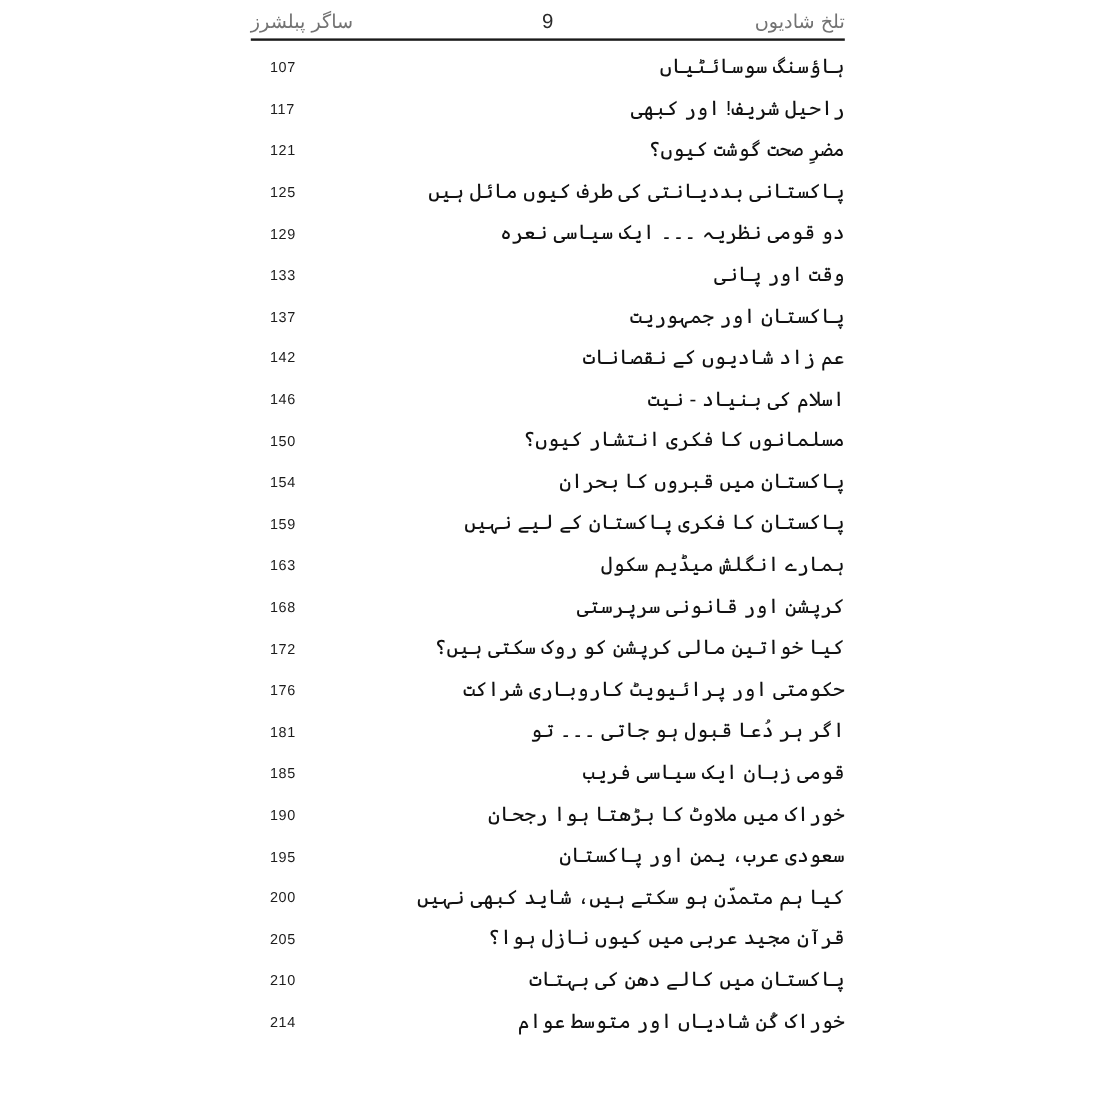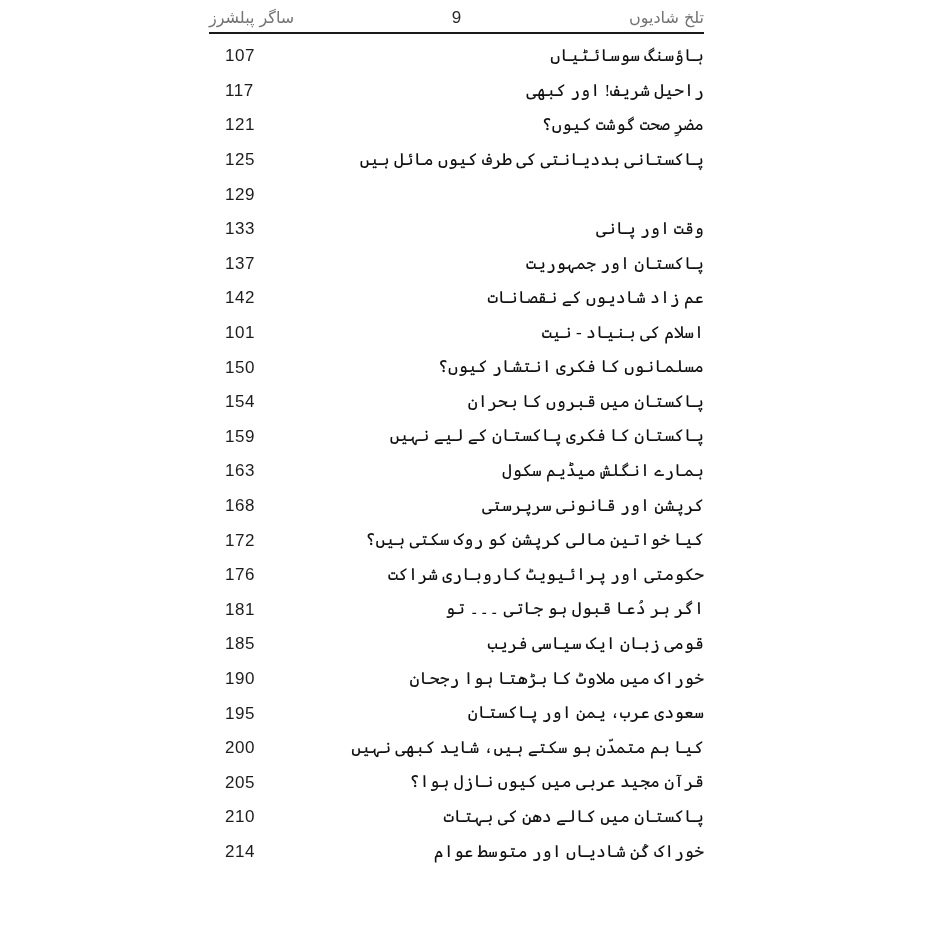--- a/index.html
+++ b/index.html
@@ -61,29 +61,29 @@
   .toc-row {
     height: 34.6px;
     display: flex;
     align-items: center;
   }
   .toc-page-num {
     flex: 0 0 72px;
     padding-left: 16px;
     text-align: left;
     font-family: "Liberation Sans", sans-serif;
-    font-size: 17px;
+    font-size: 12px;
     letter-spacing: 0.5px;
     color: #1c1c1c;
   }
   .toc-title {
     flex: 1 1 auto;
     direction: rtl;
     text-align: right;
-    font-family: Liberation Serif, serif;
+    font-family: Liberation Sans, sans-serif;
     font-size: 17px;
     line-height: 1.1;
     color: #111111;
     white-space: nowrap;
   }
 </style>
 </head>
 <body>
 
 <div class="page">
@@ -108,35 +108,36 @@
       <div class="toc-row">
       <div class="toc-page-num">121</div>
       <div class="toc-title">مضرِ صحت گوشت کیوں؟</div>
     </div>
       <div class="toc-row">
       <div class="toc-page-num">125</div>
       <div class="toc-title">پاکستانی بددیانتی کی طرف کیوں مائل ہیں</div>
     </div>
       <div class="toc-row">
       <div class="toc-page-num">129</div>
+      <div class="toc-title">دو قومی نظریہ ۔۔۔ ایک سیاسی نعرہ</div>
     </div>
       <div class="toc-row">
       <div class="toc-page-num">133</div>
       <div class="toc-title">وقت اور پانی</div>
     </div>
       <div class="toc-row">
       <div class="toc-page-num">137</div>
       <div class="toc-title">پاکستان اور جمہوریت</div>
     </div>
       <div class="toc-row">
       <div class="toc-page-num">142</div>
       <div class="toc-title">عم زاد شادیوں کے نقصانات</div>
     </div>
       <div class="toc-row">
-      <div class="toc-page-num">101</div>
+      <div class="toc-page-num">146</div>
       <div class="toc-title">اسلام کی بنیاد - نیت</div>
     </div>
       <div class="toc-row">
       <div class="toc-page-num">150</div>
       <div class="toc-title">مسلمانوں کا فکری انتشار کیوں؟</div>
     </div>
       <div class="toc-row">
       <div class="toc-page-num">154</div>
       <div class="toc-title">پاکستان میں قبروں کا بحران</div>
     </div>

